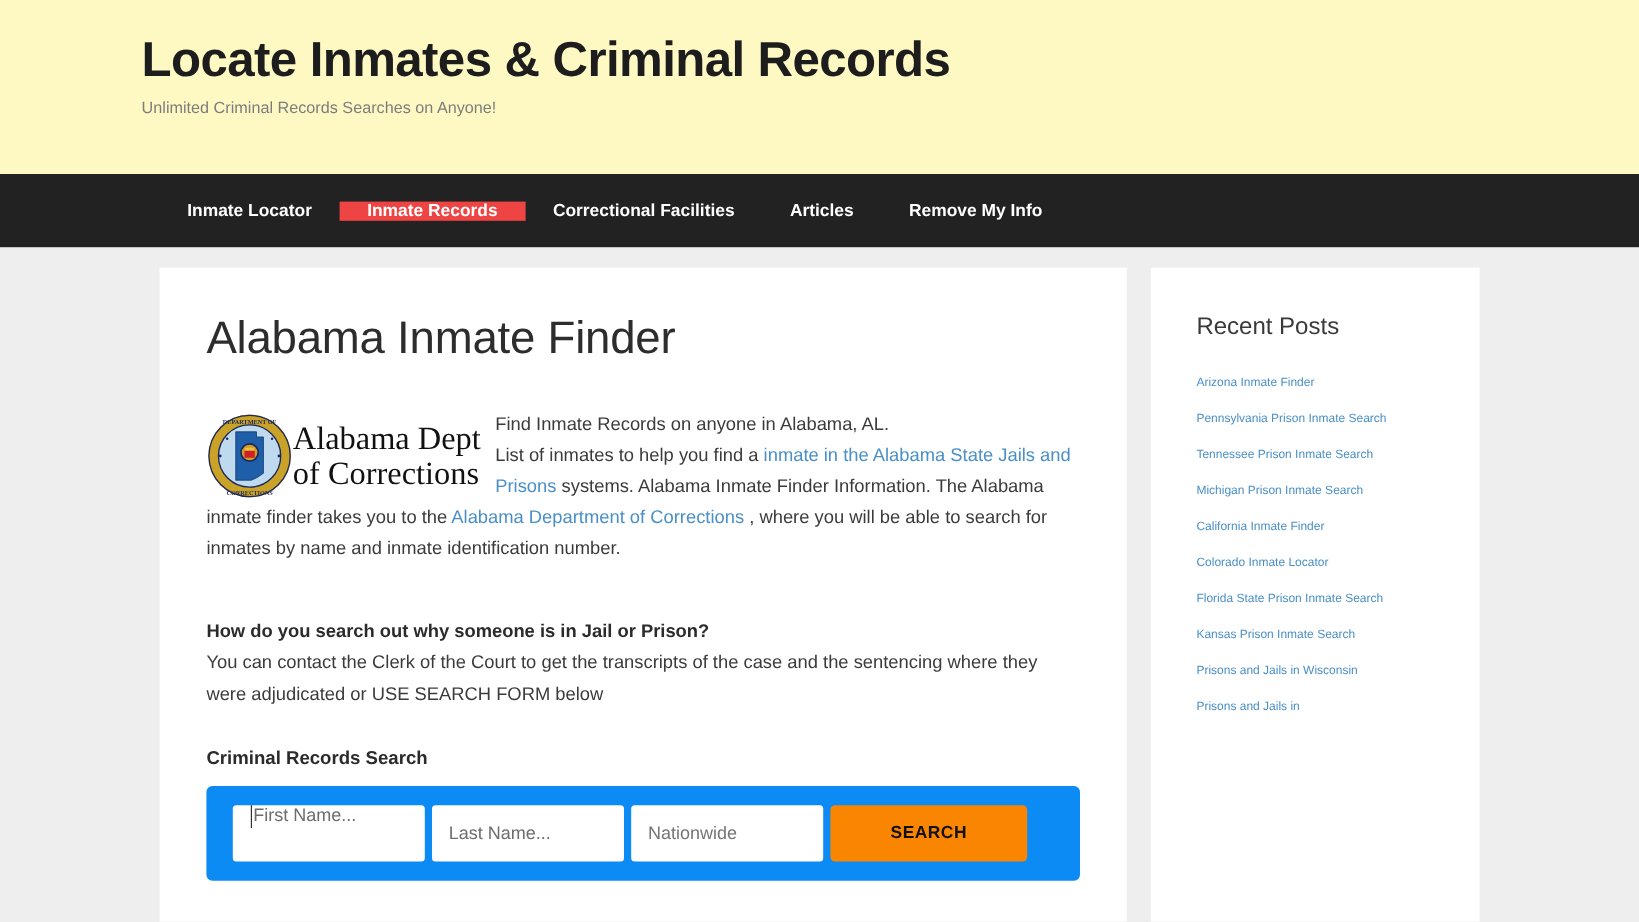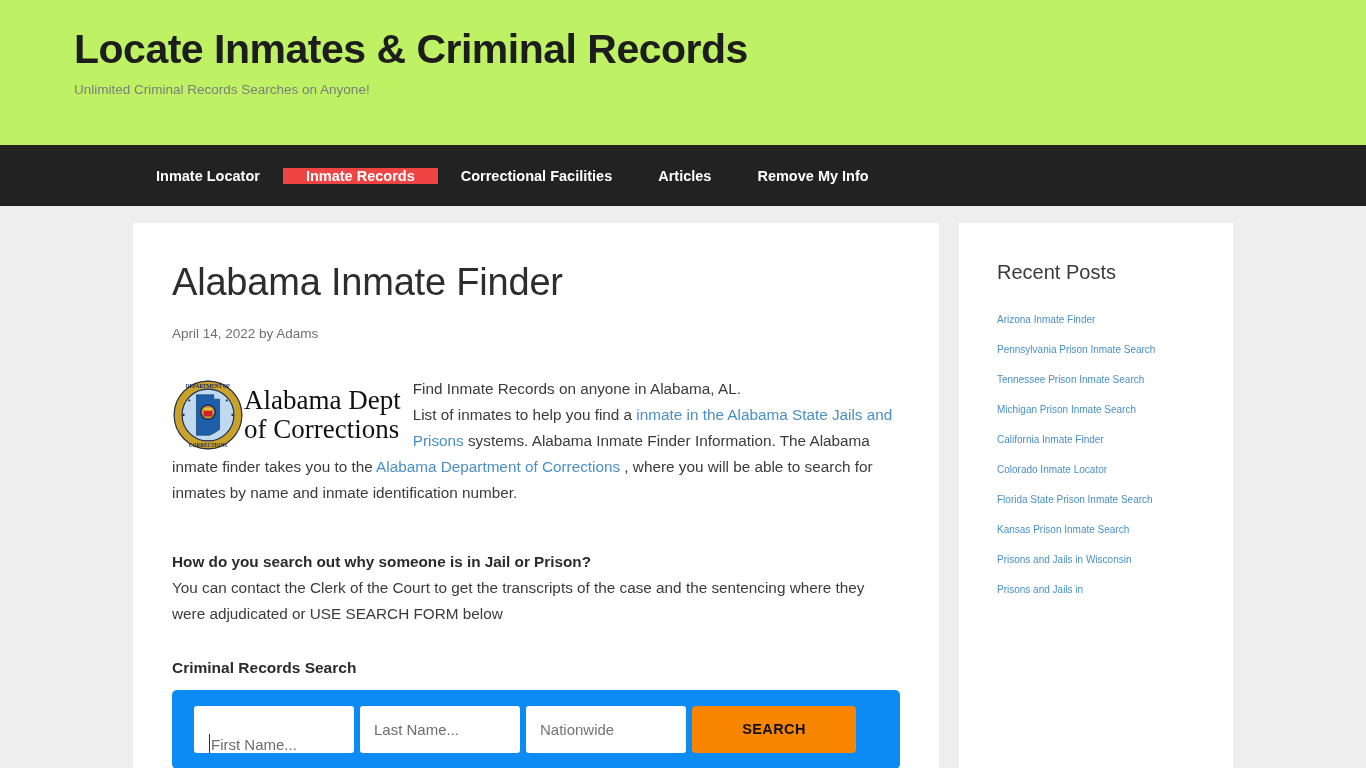--- a/index.html
+++ b/index.html
@@ -6,23 +6,23 @@
   html, body {
     margin: 0; padding: 0;
     width: 1366px; height: 768px;
     overflow: hidden;
     background: #eeeeee;
     font-family: "Liberation Sans", sans-serif;
   }
 
   
   .site-header {
-    background: #bef264;
+    background: #fef9c3;
     height: 145px;
-    padding: 26px 0 0 74px;
+    padding: 26px 0 0 118px;
   }
   .site-title {
     font-size: 41px;
     font-weight: bold;
     color: #1d1d1d;
     letter-spacing: -0.5px;
     margin: 0;
     line-height: 1.15;
   }
   .site-tagline {
@@ -137,21 +137,21 @@
     height: 47px;
     background: #ffffff;
     border: none;
     border-radius: 3px;
     font-size: 15px;
     font-family: "Liberation Sans", sans-serif;
     color: #6a6a6a;
     padding: 0 14px;
     outline: none;
   }
-  .field-first { flex: 0 0 160px; position: relative; display: flex; align-items: flex-end; padding-left: 15px; }
+  .field-first { flex: 0 0 160px; position: relative; display: flex; align-items: flex-start; padding-left: 15px; }
   .field-last  { flex: 0 0 160px; display: flex; align-items: center; }
   .field-loc   { flex: 0 0 160px; display: flex; align-items: center; }
   .caret {
     width: 1px; height: 19px; background: #333333;
     margin-right: 1px;
   }
   .placeholder { color: #757575; font-size: 15px; }
   .placeholder.strong { color: #6d6d6d; }
   .search-btn {
     flex: 0 0 164px;
@@ -198,21 +198,20 @@
   <div class="nav-item">Correctional Facilities</div>
   <div class="nav-item">Articles</div>
   <div class="nav-item">Remove My Info</div>
 </div>
 
 <div class="page-wrap">
 
   <div class="content-card">
 
     <h1 class="post-title">Alabama Inmate Finder</h1>
-    <div class="post-meta">April 14, 2022 by Adams</div>
 
     <div class="post-body">
 
       <span class="doc-logo">
         <svg class="seal" viewBox="0 0 100 100">
           <circle cx="50" cy="50" r="48" fill="#c9a227"></circle>
           <circle cx="50" cy="50" r="47" fill="none" stroke="#1b2a5e" stroke-width="1.5"></circle>
           <circle cx="50" cy="50" r="36" fill="#bfd9ef" stroke="#1b2a5e" stroke-width="1.6"></circle>
           <path d="M34 22 h24 v6 h8 v42 q-8 6 -14 8 h-18 z" fill="#1f5fa9" stroke="#15406f" stroke-width="1"></path>
           <circle cx="50" cy="46" r="11" fill="#1b2a5e"></circle>

